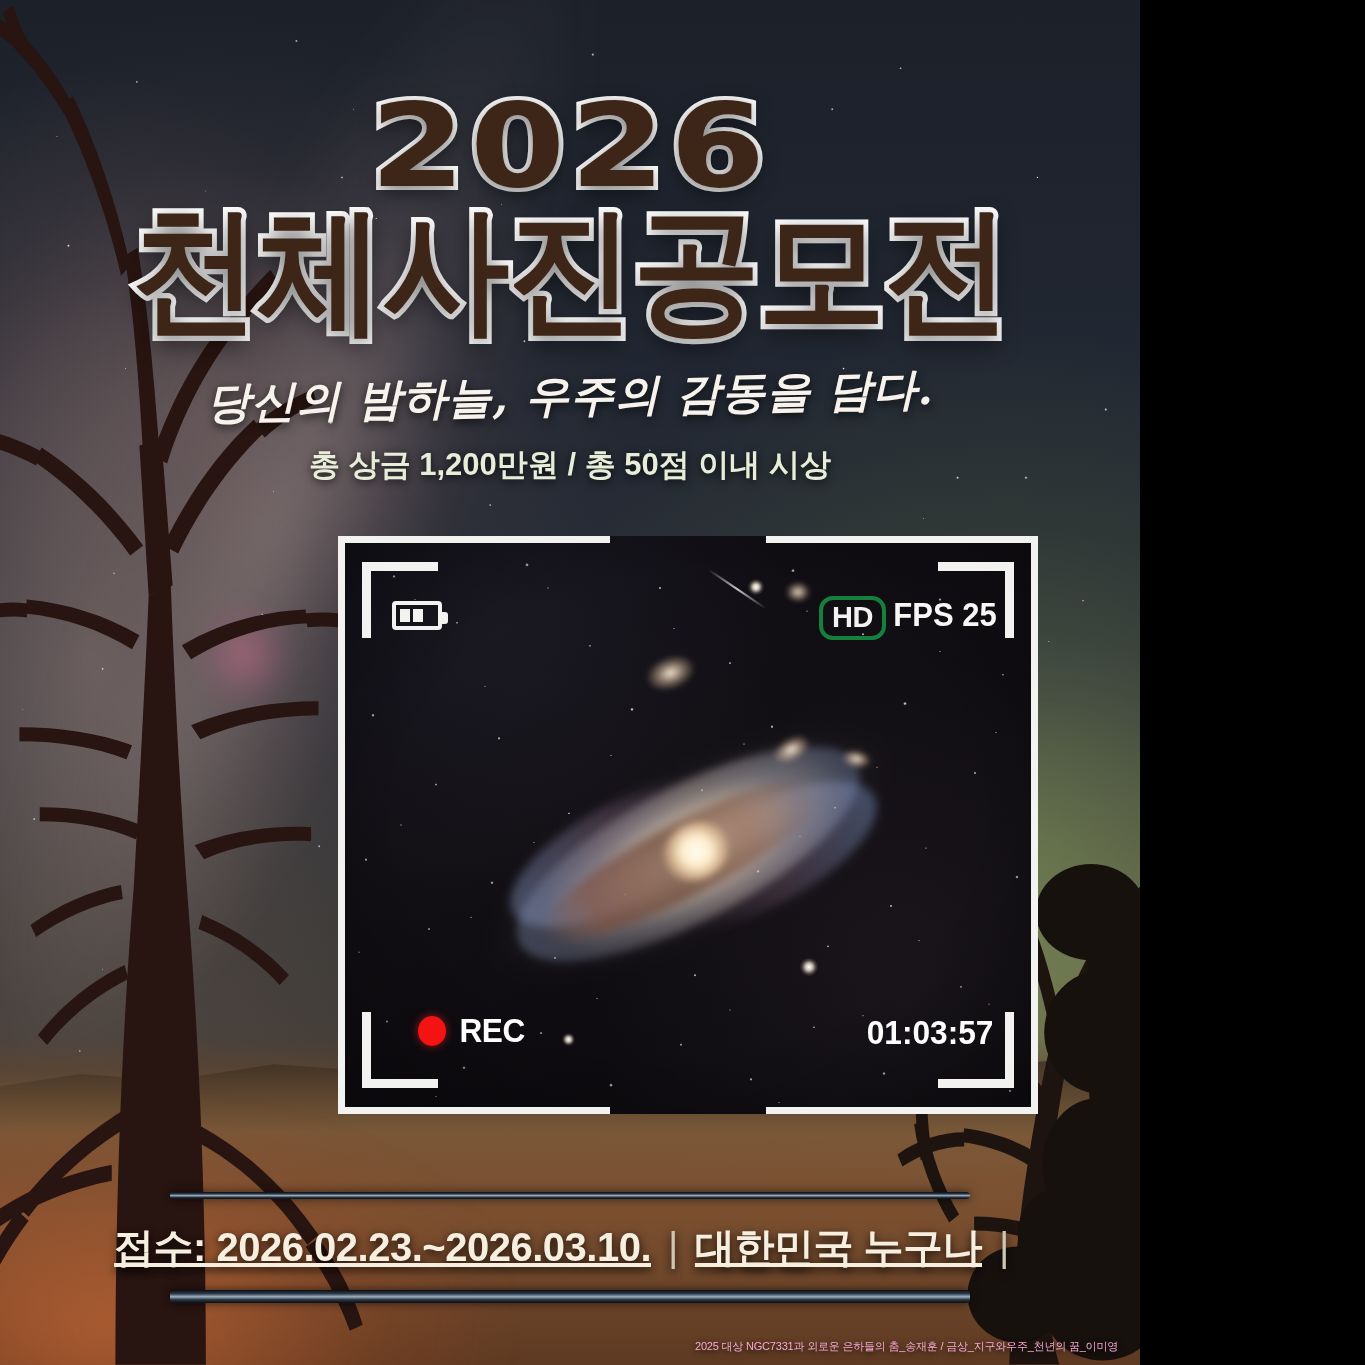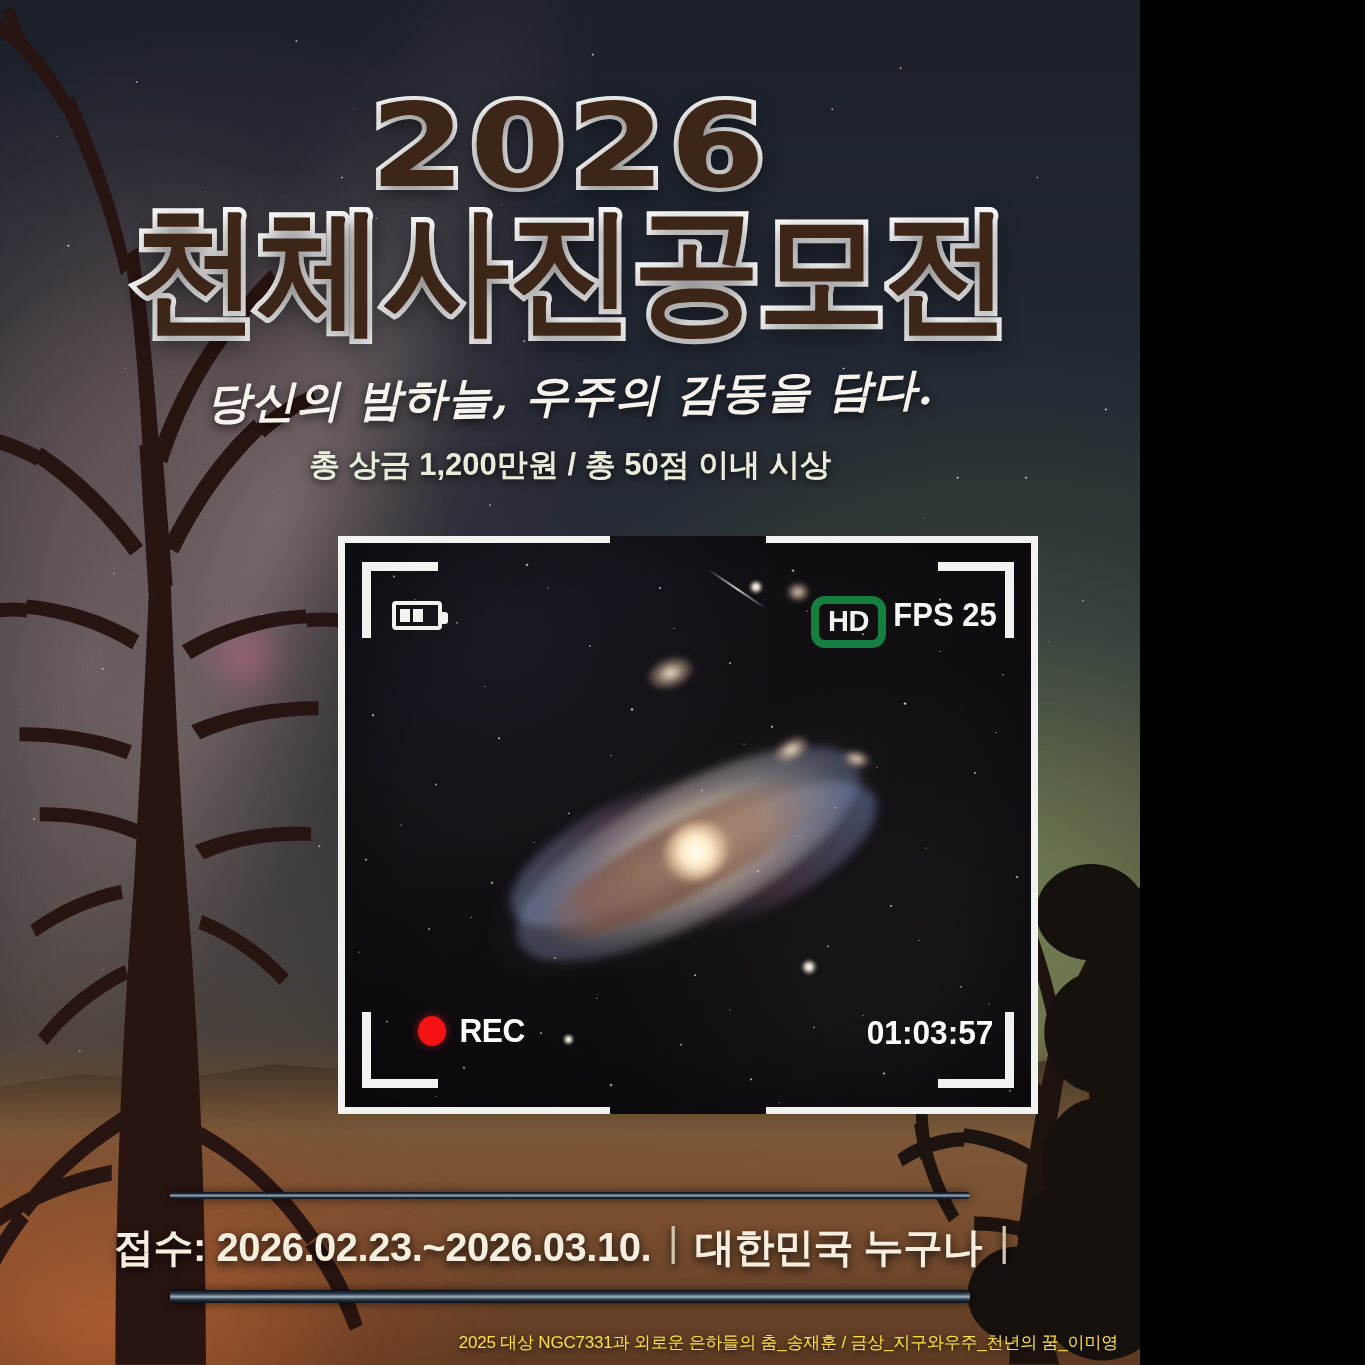--- a/index.html
+++ b/index.html
@@ -365,21 +365,21 @@
     padding:4px;
   }
   .battery::after {
     content:""; position:absolute; right:-10px; top:7px; width:7px; height:12px;
     background:#f2f2f0; border-radius:0 3px 3px 0;
   }
   .battery .cell { width:10px; height:100%; background:#f2f2f0; }
 
   .hd-badge {
     position:absolute; right:152px; top:60px;
-    border:8px solid #15803d; border-radius:14px;
+    border:4px solid #15803d; border-radius:14px;
     padding:1px 9px 3px;
     font-size:29px; font-weight:800; color:#f2f2f0; letter-spacing:-0.5px;
     line-height:1.12;
     font-family:"Liberation Sans", sans-serif;
   }
   .fps {
     position:absolute; right:38px; top:60px;
     font-size:33px; font-weight:800; color:#f7f7f5; letter-spacing:0px;
     font-family:"Liberation Sans", sans-serif;
     transform:scaleX(.94);
@@ -401,27 +401,27 @@
     position:absolute; left:170px; right:170px; border-radius:4px;
     background:linear-gradient(180deg, #0a0d14 0%, #2c3a4a 28%, #9fb0bf 52%, #2a3744 74%, #0a0d14 100%);
     box-shadow:0 0 10px rgba(0,0,0,.6);
   }
   .bar-line.thin  { top:0;  height:7px; }
   .bar-line.thick { top:98px; height:13px; }
   .info-text {
     position:absolute; left:0; right:0; top:28px; text-align:center;
     font-size:40px; font-weight:600; color:#f6efdf; letter-spacing:-.5px;
     text-shadow:0 3px 10px rgba(0,0,0,.9);
-    display:flex; justify-content:center; gap:0;
+    display:flex; align-items:center; justify-content:center; gap:0;text-decoration:underline;
   }
   .info-sep { color:#cfc6b2; margin:0 17px; font-weight:300; }
 
   .credit {
     position:absolute; right:22px; bottom:11px; z-index:9;
-    font-size:17px; font-weight:500; color:#fde047; letter-spacing:-.2px;
+    font-size:11px; font-weight:500; color:#f9a8d4; letter-spacing:-.2px;
     text-shadow:0 2px 6px rgba(0,0,0,.85);
     margin-top:28px;
   }
 </style>
 </head>
 <body>
 
 <div id="poster">
 
   <div class="sky"></div>

